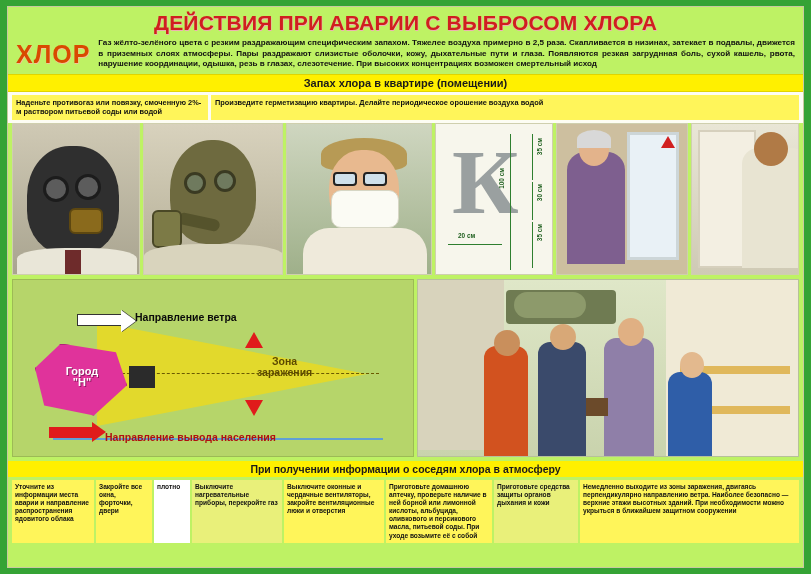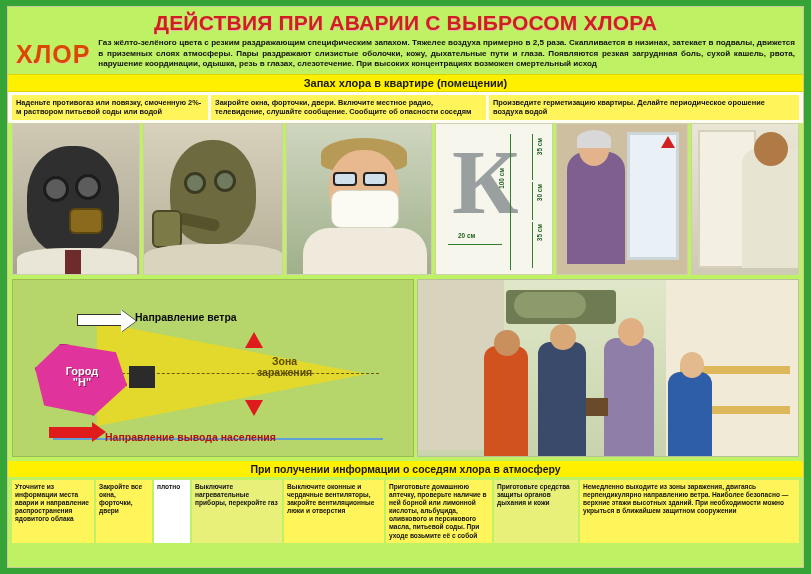--- a/index.html
+++ b/index.html
@@ -298,23 +298,20 @@
 
     <div class="intro">
       <div class="chlor-word">ХЛОР</div>
       <div class="intro-text">Газ жёлто-зелёного цвета с резким раздражающим специфическим запахом. Тяжелее воздуха примерно в 2,5 раза. Скапливается в низинах, затекает в подвалы, движется в приземных слоях атмосферы. Пары раздражают слизистые оболочки, кожу, дыхательные пути и глаза. Появляются резкая загруднная боль, сухой кашель, рвота, нарушение координации, одышка, резь в глазах, слезотечение. При высоких концентрациях возможен смертельный исход</div>
     </div>
 
     <div class="bar">Запах хлора в квартире (помещении)</div>
 
     <div class="advice-row">
       <div class="advice a1">Наденьте противогаз или повязку, смоченную 2%-м раствором питьевой соды или водой</div>
-      <div class="advice a2">Закройте окна, форточки, двери.
-Включите местное радио, телевидение, слушайте сообщение.
-Сообщите об опасности соседям</div>
       <div class="advice a3">Произведите герметизацию квартиры.
 Делайте периодическое орошение воздуха водой</div>
     </div>
 
     <div class="photos">
 
       <div class="ph p1">
         <div class="m1-body gm-head"></div>
         <div class="m1-eye m1-e1"></div>
         <div class="m1-eye m1-e2"></div>

